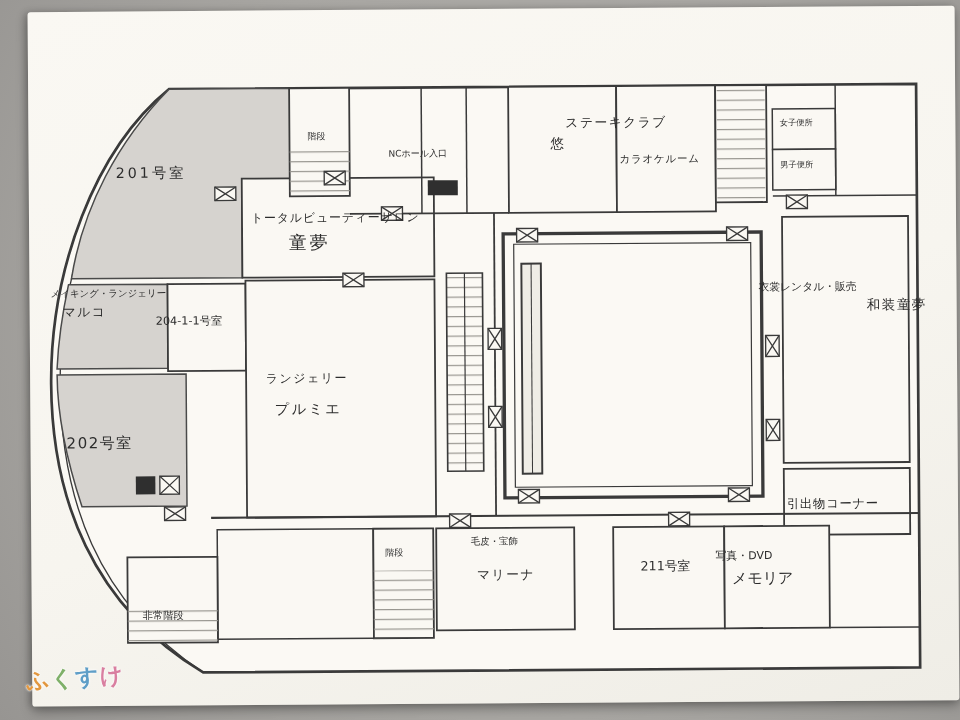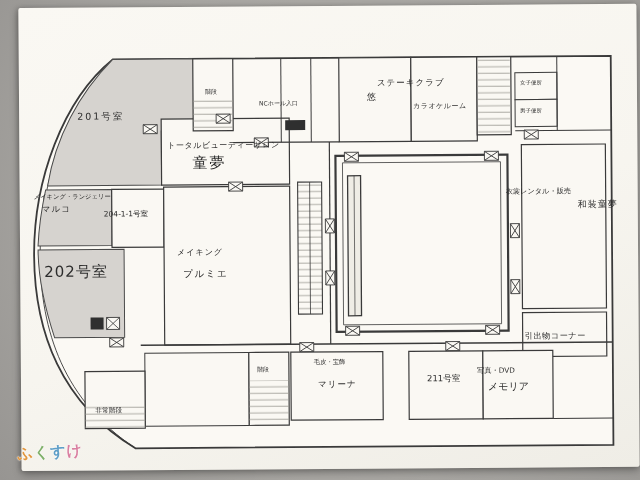--- a/index.html
+++ b/index.html
@@ -137,28 +137,28 @@
 
   <div class="lbl" style="left:78px;top:110px;font-size:9.5px;letter-spacing:2px;">201号室</div>
   <div class="lbl" style="left:206px;top:88px;font-size:6px;">階段</div>
   <div class="lbl" style="left:260px;top:100px;font-size:6px;">NCホール入口</div>
   <div class="lbl" style="left:345px;top:79px;font-size:8.5px;letter-spacing:1px;margin-left:33px;">ステーキクラブ</div>
   <div class="lbl" style="left:368px;top:93px;font-size:9px;">悠</div>
   <div class="lbl" style="left:414px;top:104px;font-size:7px;letter-spacing:0.5px;">カラオケルーム</div>
   <div class="lbl" style="left:521px;top:82px;font-size:5.5px;">女子便所</div>
   <div class="lbl" style="left:521px;top:110px;font-size:5.5px;">男子便所</div>
   <div class="lbl" style="left:168px;top:141px;font-size:8px;letter-spacing:0.5px;">トータルビューティーサロン</div>
-  <div class="lbl" style="left:193px;top:155px;font-size:15px;letter-spacing:2px;">童夢</div>
+  <div class="lbl" style="left:193px;top:155px;font-size:12px;letter-spacing:2px;">童夢</div>
   <div class="lbl" style="left:34px;top:192px;font-size:6.3px;">メイキング・ランジェリー</div>
   <div class="lbl" style="left:42px;top:203px;font-size:8.5px;letter-spacing:1px;">マルコ</div>
   <div class="lbl" style="left:104px;top:209px;font-size:7.5px;">204-1-1号室</div>
   <div class="lbl" style="left:506px;top:189px;font-size:7.2px;">衣裳レンタル・販売</div>
   <div class="lbl" style="left:537px;top:202px;font-size:9px;letter-spacing:1px;margin-left:41px;">和装童夢</div>
-  <div class="lbl" style="left:44px;top:263px;font-size:15px;letter-spacing:1px;">202号室</div>
-  <div class="lbl" style="left:177px;top:248px;font-size:8px;letter-spacing:1px;">メイキング</div>
+  <div class="lbl" style="left:44px;top:290px;font-size:10px;letter-spacing:1px;">202号室</div>
+  <div class="lbl" style="left:177px;top:248px;font-size:8px;letter-spacing:1px;">ランジェリー</div>
   <div class="lbl" style="left:183px;top:268px;font-size:9.5px;letter-spacing:1.5px;">プルミエ</div>
   <div class="lbl" style="left:524px;top:333px;font-size:8.2px;letter-spacing:0.5px;">引出物コーナー</div>
   <div class="lbl" style="left:313px;top:359px;font-size:6.3px;">毛皮・宝飾</div>
   <div class="lbl" style="left:317px;top:380px;font-size:8.5px;letter-spacing:1px;">マリーナ</div>
   <div class="lbl" style="left:426px;top:375px;font-size:8.5px;">211号室</div>
   <div class="lbl" style="left:476px;top:368px;font-size:7.3px;">写真・DVD</div>
   <div class="lbl" style="left:487px;top:383px;font-size:10px;font-family:Liberation Serif, serif;">メモリア</div>
   <div class="lbl" style="left:94px;top:406px;font-size:6.8px;">非常階段</div>
   <div class="lbl" style="left:256px;top:366px;font-size:6px;">階段</div>
 

